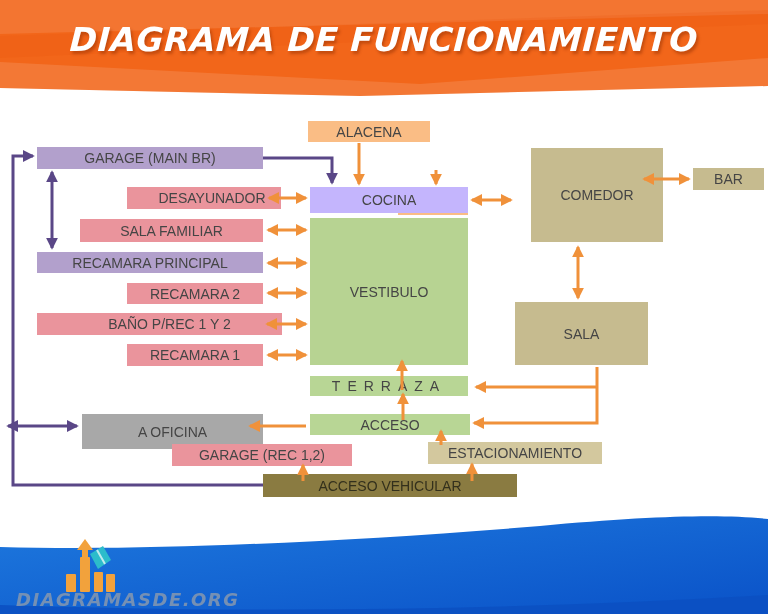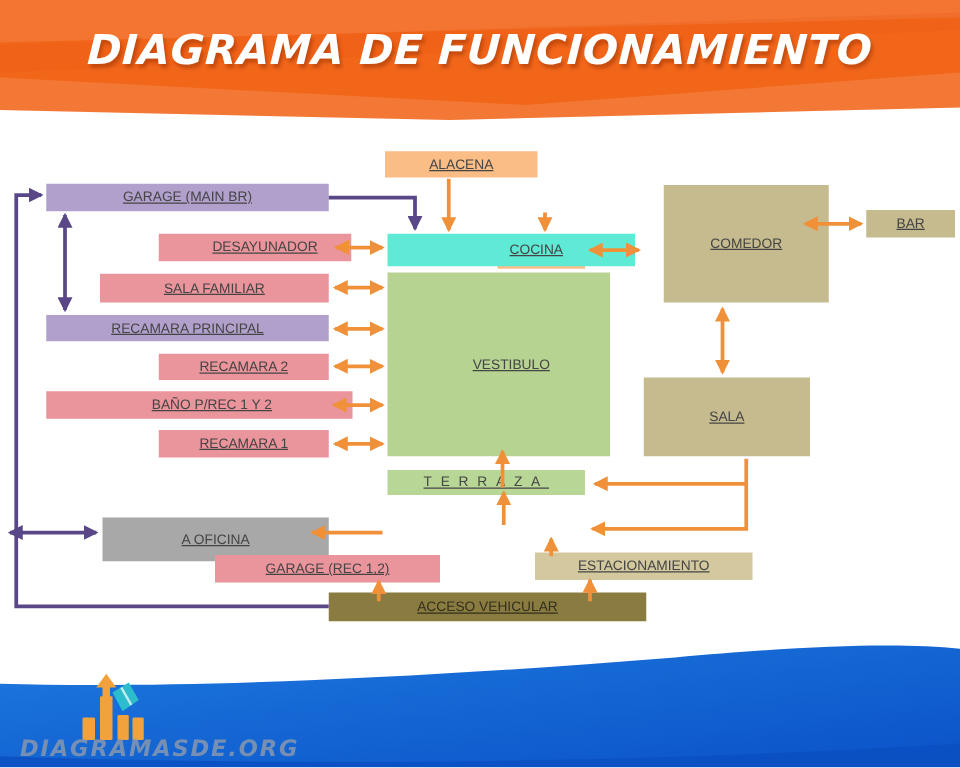--- a/index.html
+++ b/index.html
@@ -9,21 +9,21 @@
   .header{position:absolute;left:0;top:0;width:768px;height:105px;}
   .header svg{position:absolute;left:0;top:0;}
   .page-title{position:absolute;left:0;top:20px;width:768px;text-align:center;
     font-family:"DejaVu Sans",sans-serif;font-weight:bold;font-style:italic;
     font-size:33px;letter-spacing:.5px;color:#ffffff;transform:skewX(-3deg);
     text-shadow:2px 3px 3px rgba(140,45,0,.45);white-space:nowrap;}
   
   .diagram{position:absolute;left:0;top:0;width:768px;height:614px;}
   #nodes{position:absolute;left:0;top:0;width:768px;height:614px;}
   .node{position:absolute;display:flex;align-items:center;justify-content:center;
-        font-size:11px;color:#454545;white-space:nowrap;text-decoration:underline;}
+        font-size:14px;color:#454545;white-space:nowrap;}
   #edge-layer{position:absolute;left:0;top:0;z-index:5;pointer-events:none;}
   
   .footer svg.wave{position:absolute;left:0;top:504px;}
   .site-logo{position:absolute;left:58px;top:538px;z-index:6;}
   .site-name{position:absolute;left:16px;top:589px;z-index:7;
     font-family:"DejaVu Sans",sans-serif;font-weight:bold;font-style:italic;
     font-size:18px;letter-spacing:1.5px;color:#8095b1;opacity:.9;white-space:nowrap;}
 </style>
 </head>
 <body>
@@ -38,32 +38,33 @@
       <polygon points="0,36 768,10 768,24 0,58" fill="#e8520c" opacity="0.18"></polygon>
     </svg>
     <div class="page-title">DIAGRAMA DE FUNCIONAMIENTO</div>
   </div>
 
   <div class="diagram">
     <div id="nodes">
         <div class="node" style="left: 37px; top: 147px; width: 226px; height: 22px; background: rgb(178, 160, 204);">GARAGE (MAIN BR)</div>
         <div class="node" style="left: 308px; top: 121px; width: 122px; height: 21px; background: rgb(250, 189, 133);">ALACENA</div>
         <div class="node" style="left: 398px; top: 149px; width: 70px; height: 20px; background: rgb(250, 189, 133); margin-top: 46px;">LAVADO</div>
-        <div class="node" style="left: 310px; top: 187px; width: 158px; height: 26px; background: #5eead4; padding-left: 40px;">COCINA</div>
+        <div class="node" style="left: 310px; top: 187px; width: 158px; height: 26px; background: #c4b5fd;">COCINA</div>
         <div class="node" style="left: 515px; top: 148px; width: 132px; height: 94px; background: rgb(198, 187, 143); margin-left: 16px;">COMEDOR</div>
         <div class="node" style="left: 693px; top: 168px; width: 71px; height: 22px; background: rgb(198, 187, 143);">BAR</div>
         <div class="node" style="left: 127px; top: 187px; width: 138px; height: 22px; background: rgb(234, 148, 156); padding-left: 16px;">DESAYUNADOR</div>
         <div class="node" style="left: 37px; top: 252px; width: 226px; height: 21px; background: rgb(178, 160, 204);">RECAMARA PRINCIPAL</div>
         <div class="node" style="left: 80px; top: 219px; width: 183px; height: 23px; background: rgb(234, 148, 156);">SALA FAMILIAR</div>
         <div class="node" style="left: 127px; top: 283px; width: 136px; height: 21px; background: rgb(234, 148, 156);">RECAMARA 2</div>
         <div class="node" style="left: 37px; top: 313px; width: 225px; height: 22px; background: rgb(234, 148, 156); padding-left: 20px;">BAÑO P/REC 1 Y 2</div>
         <div class="node" style="left: 127px; top: 344px; width: 136px; height: 22px; background: rgb(234, 148, 156);">RECAMARA 1</div>
-        <div class="node" style="left: 310px; top: 218px; width: 158px; height: 147px; background: rgb(183, 211, 146); padding-left: 20px;">VESTIBULO</div>
+        <div class="node" style="left: 310px; top: 218px; width: 158px; height: 147px; background: rgb(183, 211, 146);">VESTIBULO</div>
         <div class="node" style="left: 310px; top: 376px; width: 158px; height: 20px; background: rgb(184, 214, 149); letter-spacing: 7px;">TERRAZA</div>
         <div class="node" style="left: 515px; top: 302px; width: 133px; height: 63px; background: rgb(198, 187, 143);">SALA</div>
+        <div class="node" style="left: 310px; top: 414px; width: 160px; height: 21px; background: rgb(184, 214, 149);">ACCESO</div>
         <div class="node" style="left: 82px; top: 414px; width: 181px; height: 35px; background: rgb(168, 168, 168);">A OFICINA</div>
         <div class="node" style="left: 172px; top: 444px; width: 180px; height: 22px; background: rgb(234, 148, 156);">GARAGE (REC 1,2)</div>
         <div class="node" style="left: 428px; top: 442px; width: 174px; height: 22px; background: rgb(211, 200, 158);">ESTACIONAMIENTO</div>
         <div class="node" style="left: 263px; top: 474px; width: 254px; height: 23px; background: rgb(138, 123, 65); color: rgb(51, 48, 28);">ACCESO VEHICULAR</div>
       </div>
     <svg id="edge-layer" width="768" height="614" viewBox="0 0 768 614">
       <defs>
         <marker id="ah-orange" viewBox="0 0 10 10" refX="8.5" refY="5" markerWidth="4" markerHeight="4" orient="auto-start-reverse">
             <path d="M0,0 L10,5 L0,10 Z" fill="#f0913a"></path>
           </marker>

